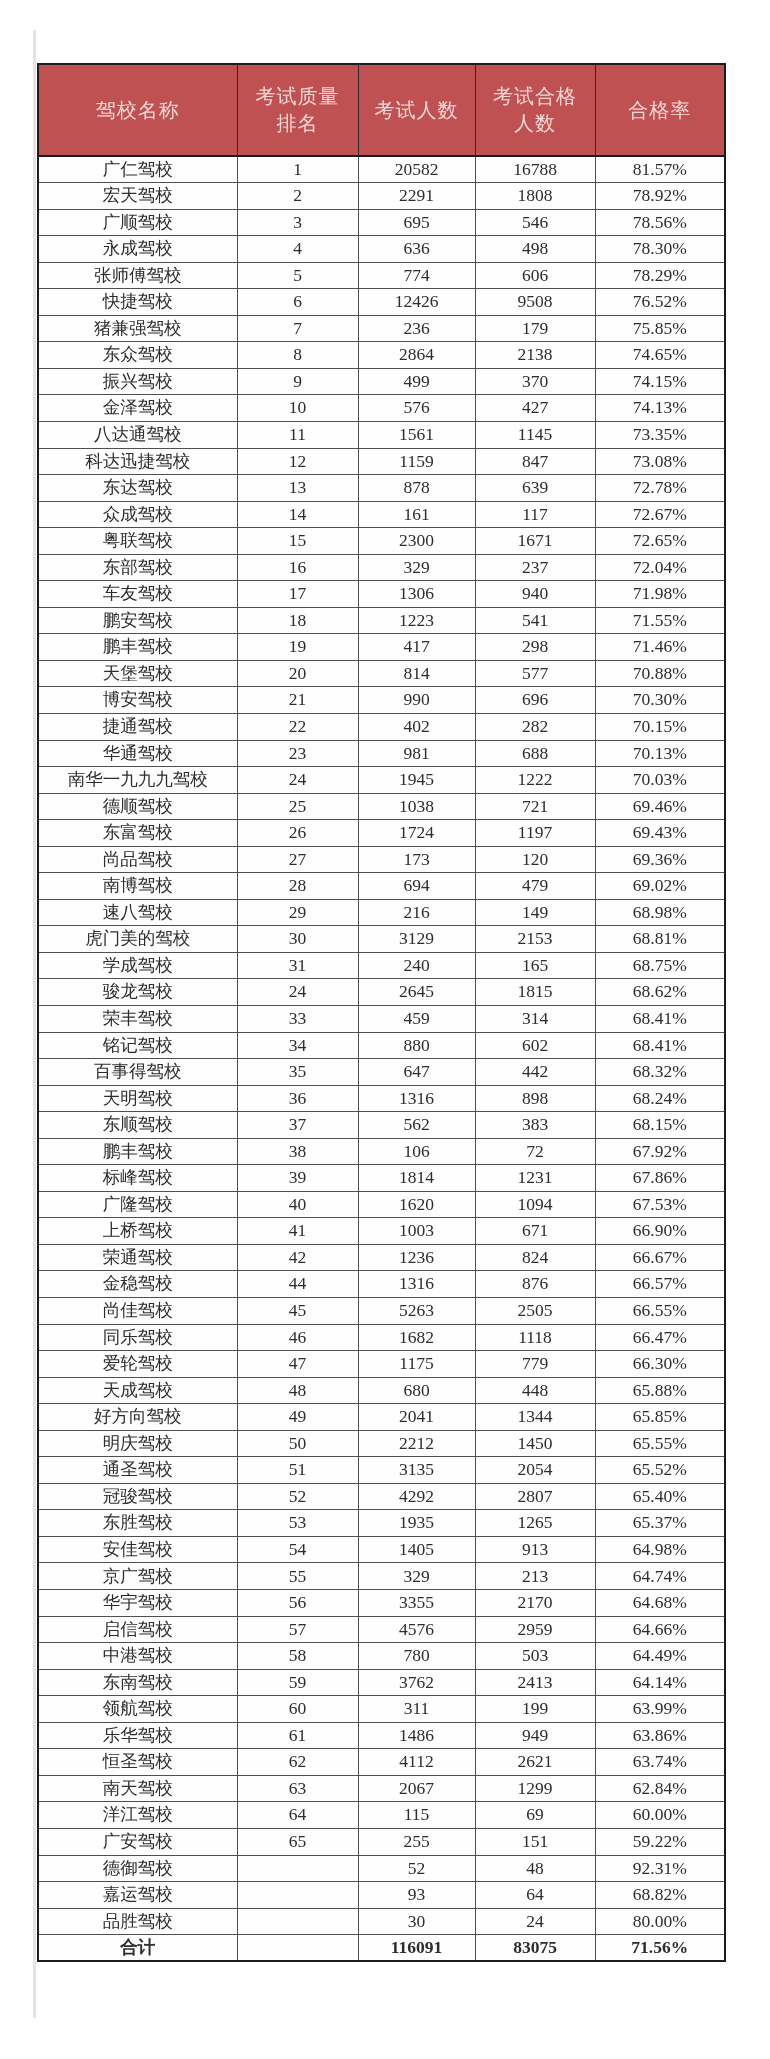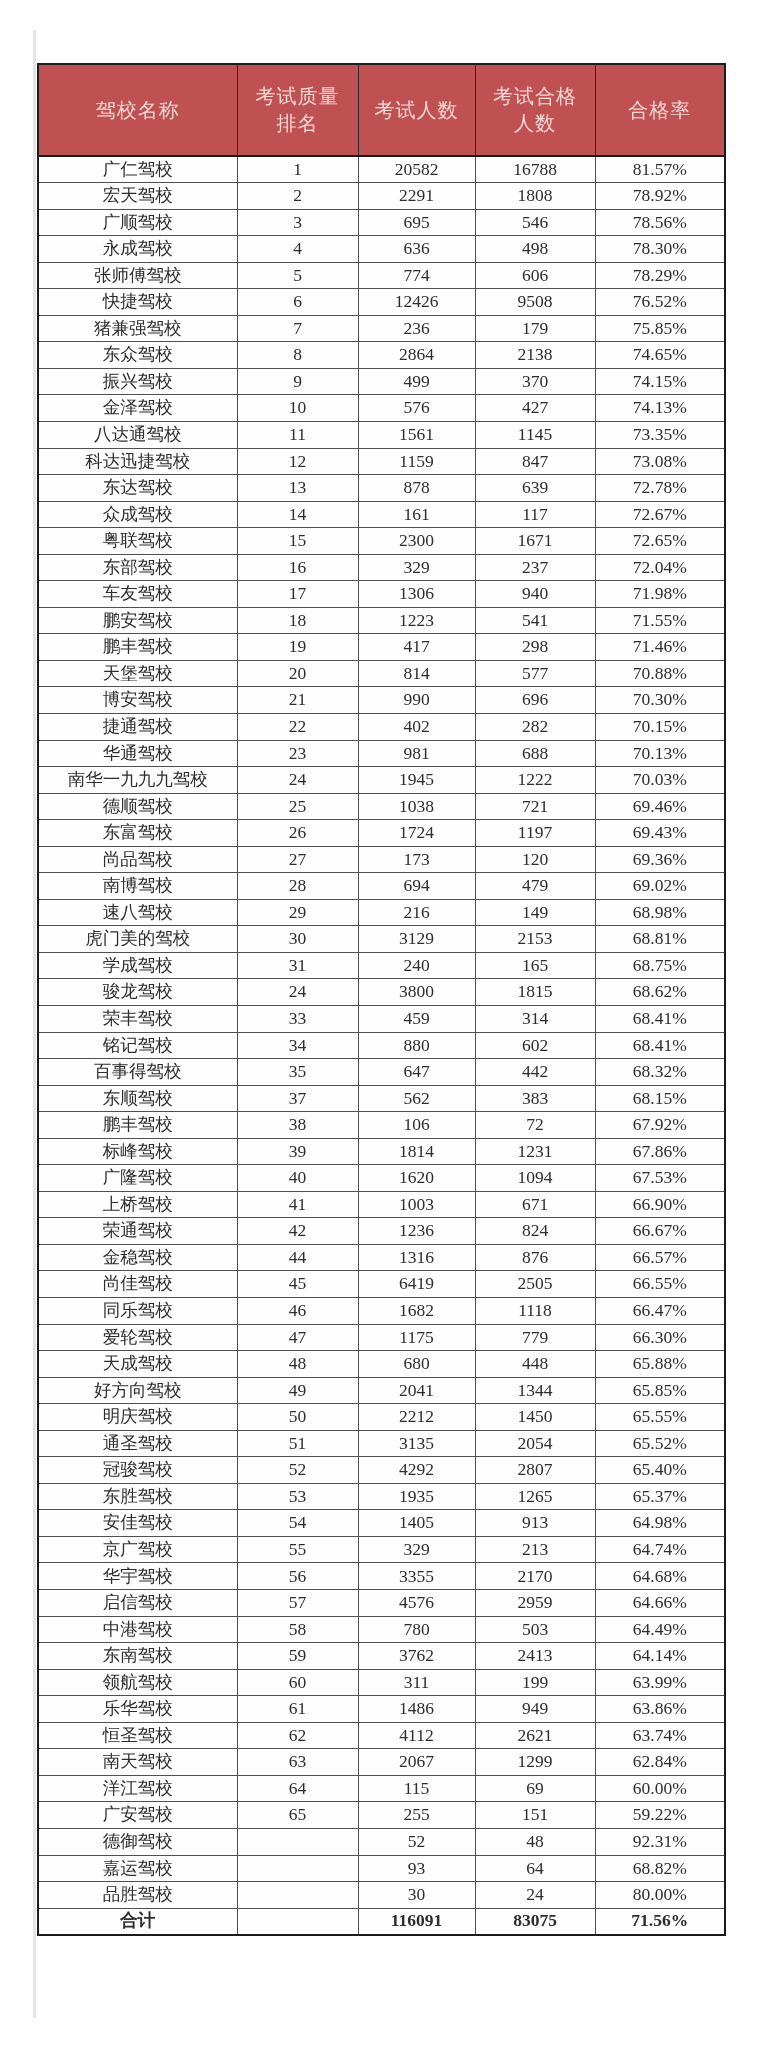--- a/index.html
+++ b/index.html
@@ -308,21 +308,21 @@
         <tr data-name="table-row">
           <td data-name="school-name-cell">学成驾校</td>
           <td data-name="rank-cell">31</td>
           <td data-name="candidates-cell">240</td>
           <td data-name="passed-cell">165</td>
           <td data-name="pass-rate-cell">68.75%</td>
         </tr>
         <tr data-name="table-row">
           <td data-name="school-name-cell">骏龙驾校</td>
           <td data-name="rank-cell">24</td>
-          <td data-name="candidates-cell">3800</td>
+          <td data-name="candidates-cell">2645</td>
           <td data-name="passed-cell">1815</td>
           <td data-name="pass-rate-cell">68.62%</td>
         </tr>
         <tr data-name="table-row">
           <td data-name="school-name-cell">荣丰驾校</td>
           <td data-name="rank-cell">33</td>
           <td data-name="candidates-cell">459</td>
           <td data-name="passed-cell">314</td>
           <td data-name="pass-rate-cell">68.41%</td>
         </tr>
@@ -334,20 +334,27 @@
           <td data-name="pass-rate-cell">68.41%</td>
         </tr>
         <tr data-name="table-row">
           <td data-name="school-name-cell">百事得驾校</td>
           <td data-name="rank-cell">35</td>
           <td data-name="candidates-cell">647</td>
           <td data-name="passed-cell">442</td>
           <td data-name="pass-rate-cell">68.32%</td>
         </tr>
         <tr data-name="table-row">
+          <td data-name="school-name-cell">天明驾校</td>
+          <td data-name="rank-cell">36</td>
+          <td data-name="candidates-cell">1316</td>
+          <td data-name="passed-cell">898</td>
+          <td data-name="pass-rate-cell">68.24%</td>
+        </tr>
+        <tr data-name="table-row">
           <td data-name="school-name-cell">东顺驾校</td>
           <td data-name="rank-cell">37</td>
           <td data-name="candidates-cell">562</td>
           <td data-name="passed-cell">383</td>
           <td data-name="pass-rate-cell">68.15%</td>
         </tr>
         <tr data-name="table-row">
           <td data-name="school-name-cell">鹏丰驾校</td>
           <td data-name="rank-cell">38</td>
           <td data-name="candidates-cell">106</td>
@@ -385,21 +392,21 @@
         <tr data-name="table-row">
           <td data-name="school-name-cell">金稳驾校</td>
           <td data-name="rank-cell">44</td>
           <td data-name="candidates-cell">1316</td>
           <td data-name="passed-cell">876</td>
           <td data-name="pass-rate-cell">66.57%</td>
         </tr>
         <tr data-name="table-row">
           <td data-name="school-name-cell">尚佳驾校</td>
           <td data-name="rank-cell">45</td>
-          <td data-name="candidates-cell">6419</td>
+          <td data-name="candidates-cell">5263</td>
           <td data-name="passed-cell">2505</td>
           <td data-name="pass-rate-cell">66.55%</td>
         </tr>
         <tr data-name="table-row">
           <td data-name="school-name-cell">同乐驾校</td>
           <td data-name="rank-cell">46</td>
           <td data-name="candidates-cell">1682</td>
           <td data-name="passed-cell">1118</td>
           <td data-name="pass-rate-cell">66.47%</td>
         </tr>

